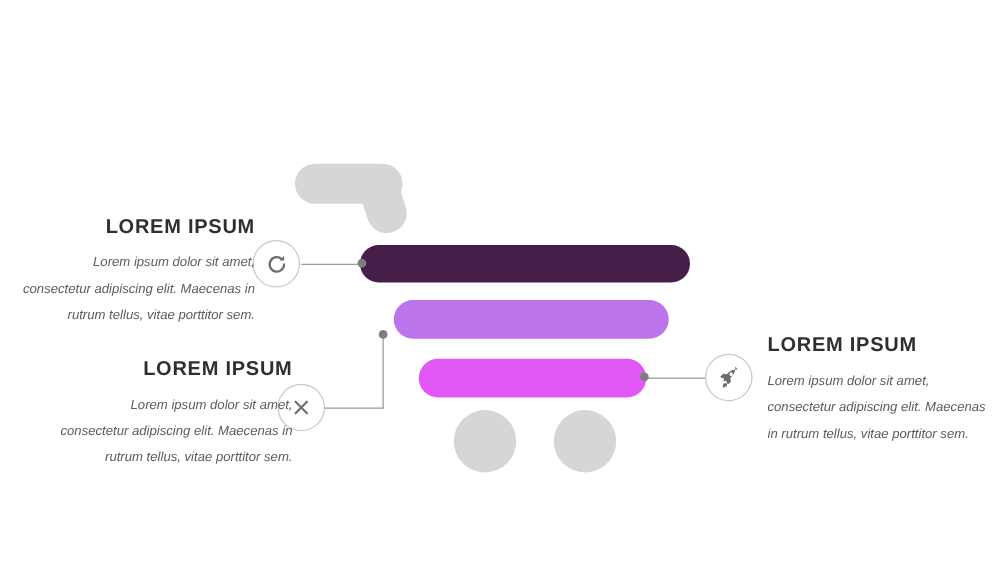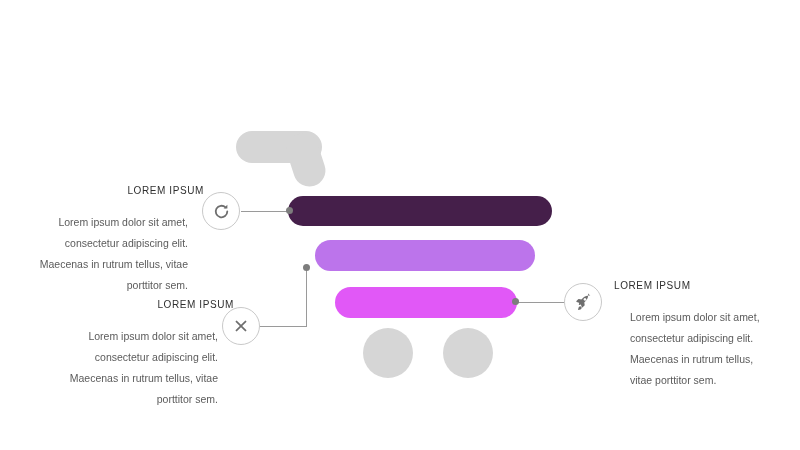--- a/index.html
+++ b/index.html
@@ -103,33 +103,34 @@
     box-sizing: border-box;
   }
   .icon-circle svg { display: block; }
   #icon-refresh { left: 202px; top: 192px; }
   #icon-close   { left: 222px; top: 307px; }
   #icon-rocket  { left: 564px; top: 283px; }
 
   
   .callout { position: absolute; }
   .callout .c-title {
-    font-size: 10px;
-    font-weight: normal;
+    font-size: 16px;
+    font-weight: bold;
     letter-spacing: 0.6px;
     color: #2f2f2f;
-    margin: 13px 0 9px 0;
+    margin: 1px 0 9px 0;
     line-height: 1.1;
     font-stretch: condensed;
   }
   .callout .c-body {
     font-size: 10.5px;
     color: #5b5b5b;
     line-height: 2.0;
-    margin: 16px;
+    margin: 0;
+    font-style: italic;
   }
 
   #callout-1 { left: 18px; top: 172px; width: 186px; text-align: right; }
   #callout-2 { left: 48px; top: 286px; width: 186px; text-align: right; }
   #callout-3 { left: 614px; top: 267px; width: 178px; text-align: left; }
 </style>
 </head>
 <body>
 
 <div id="slide">

